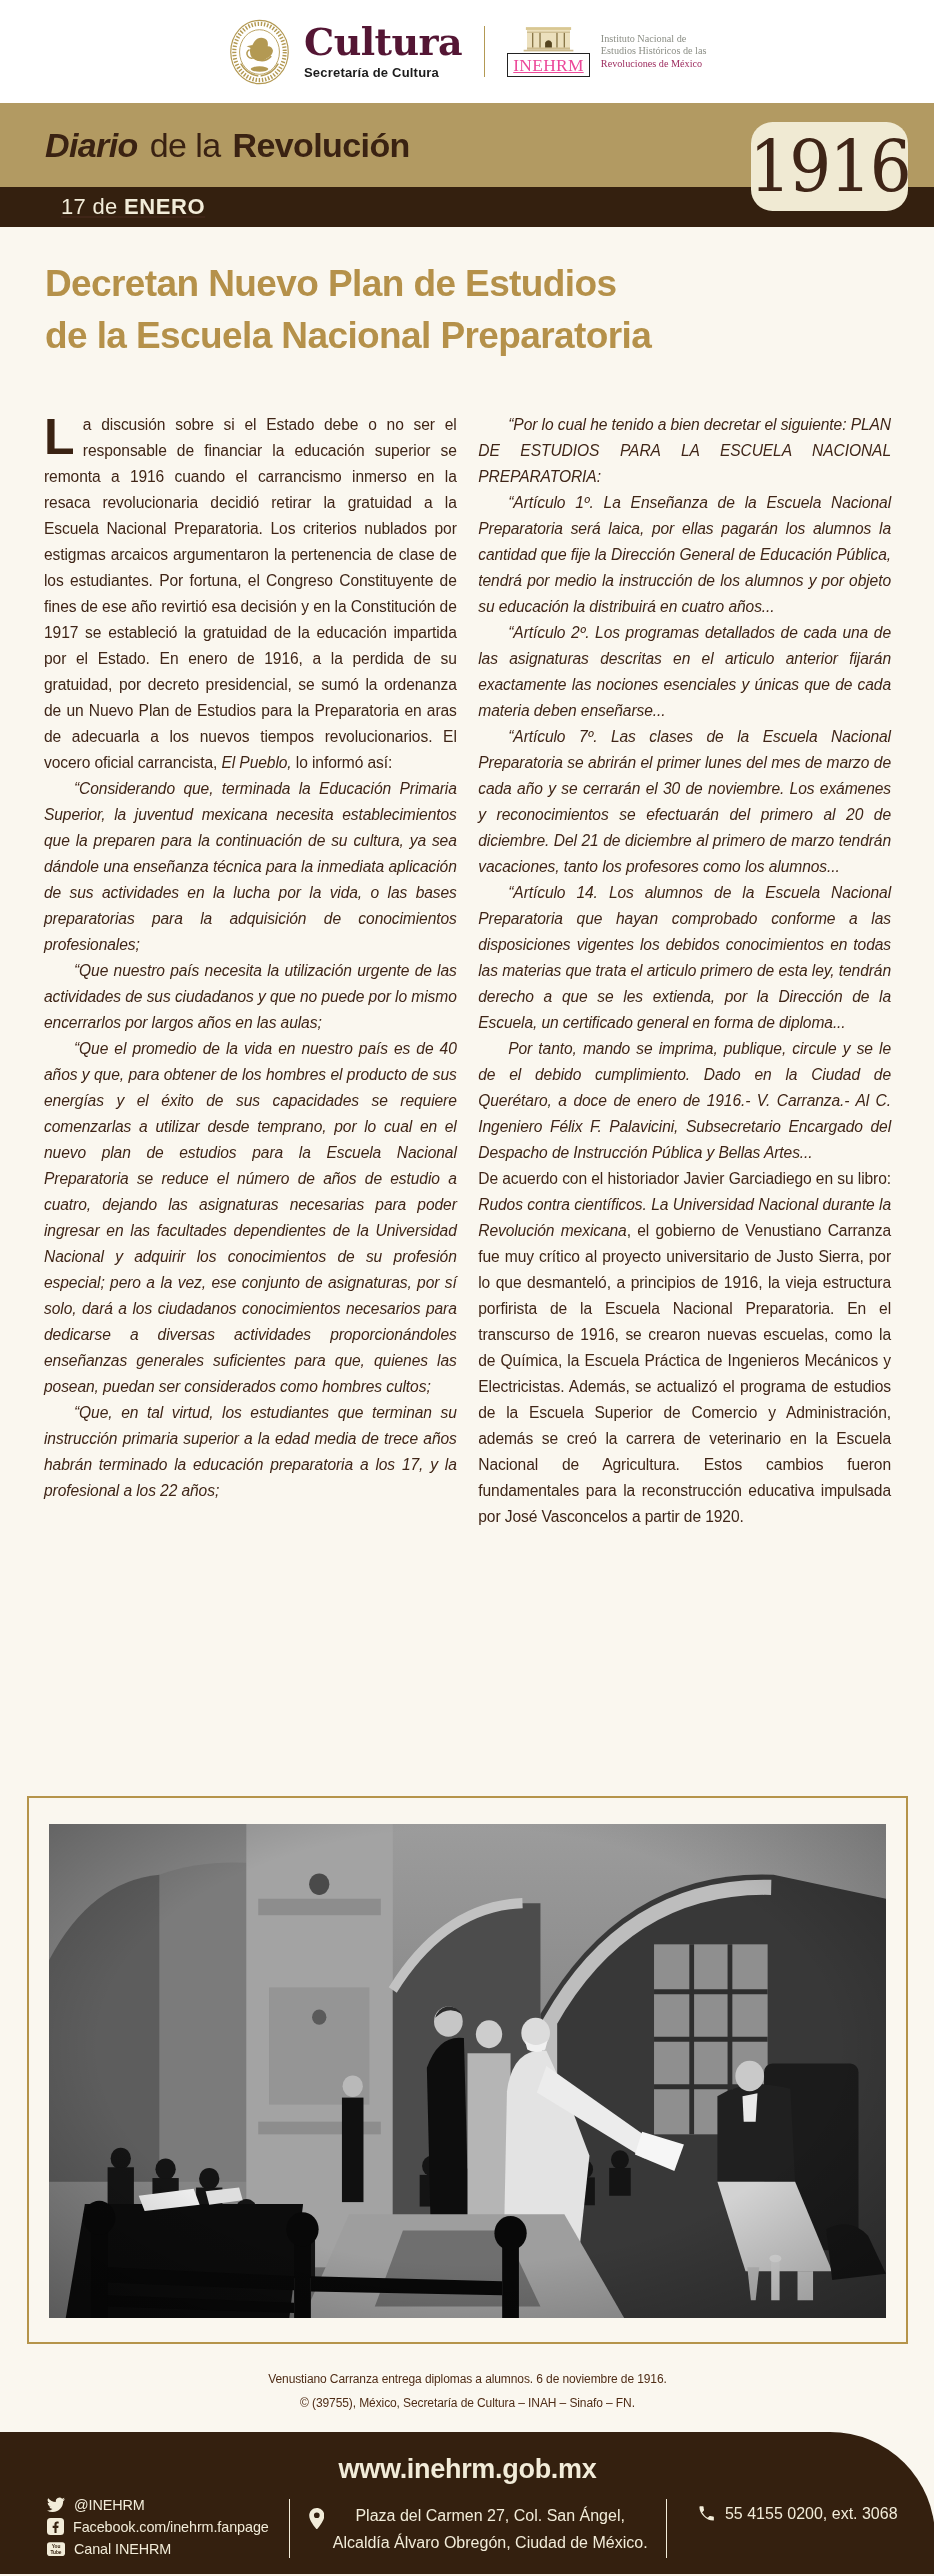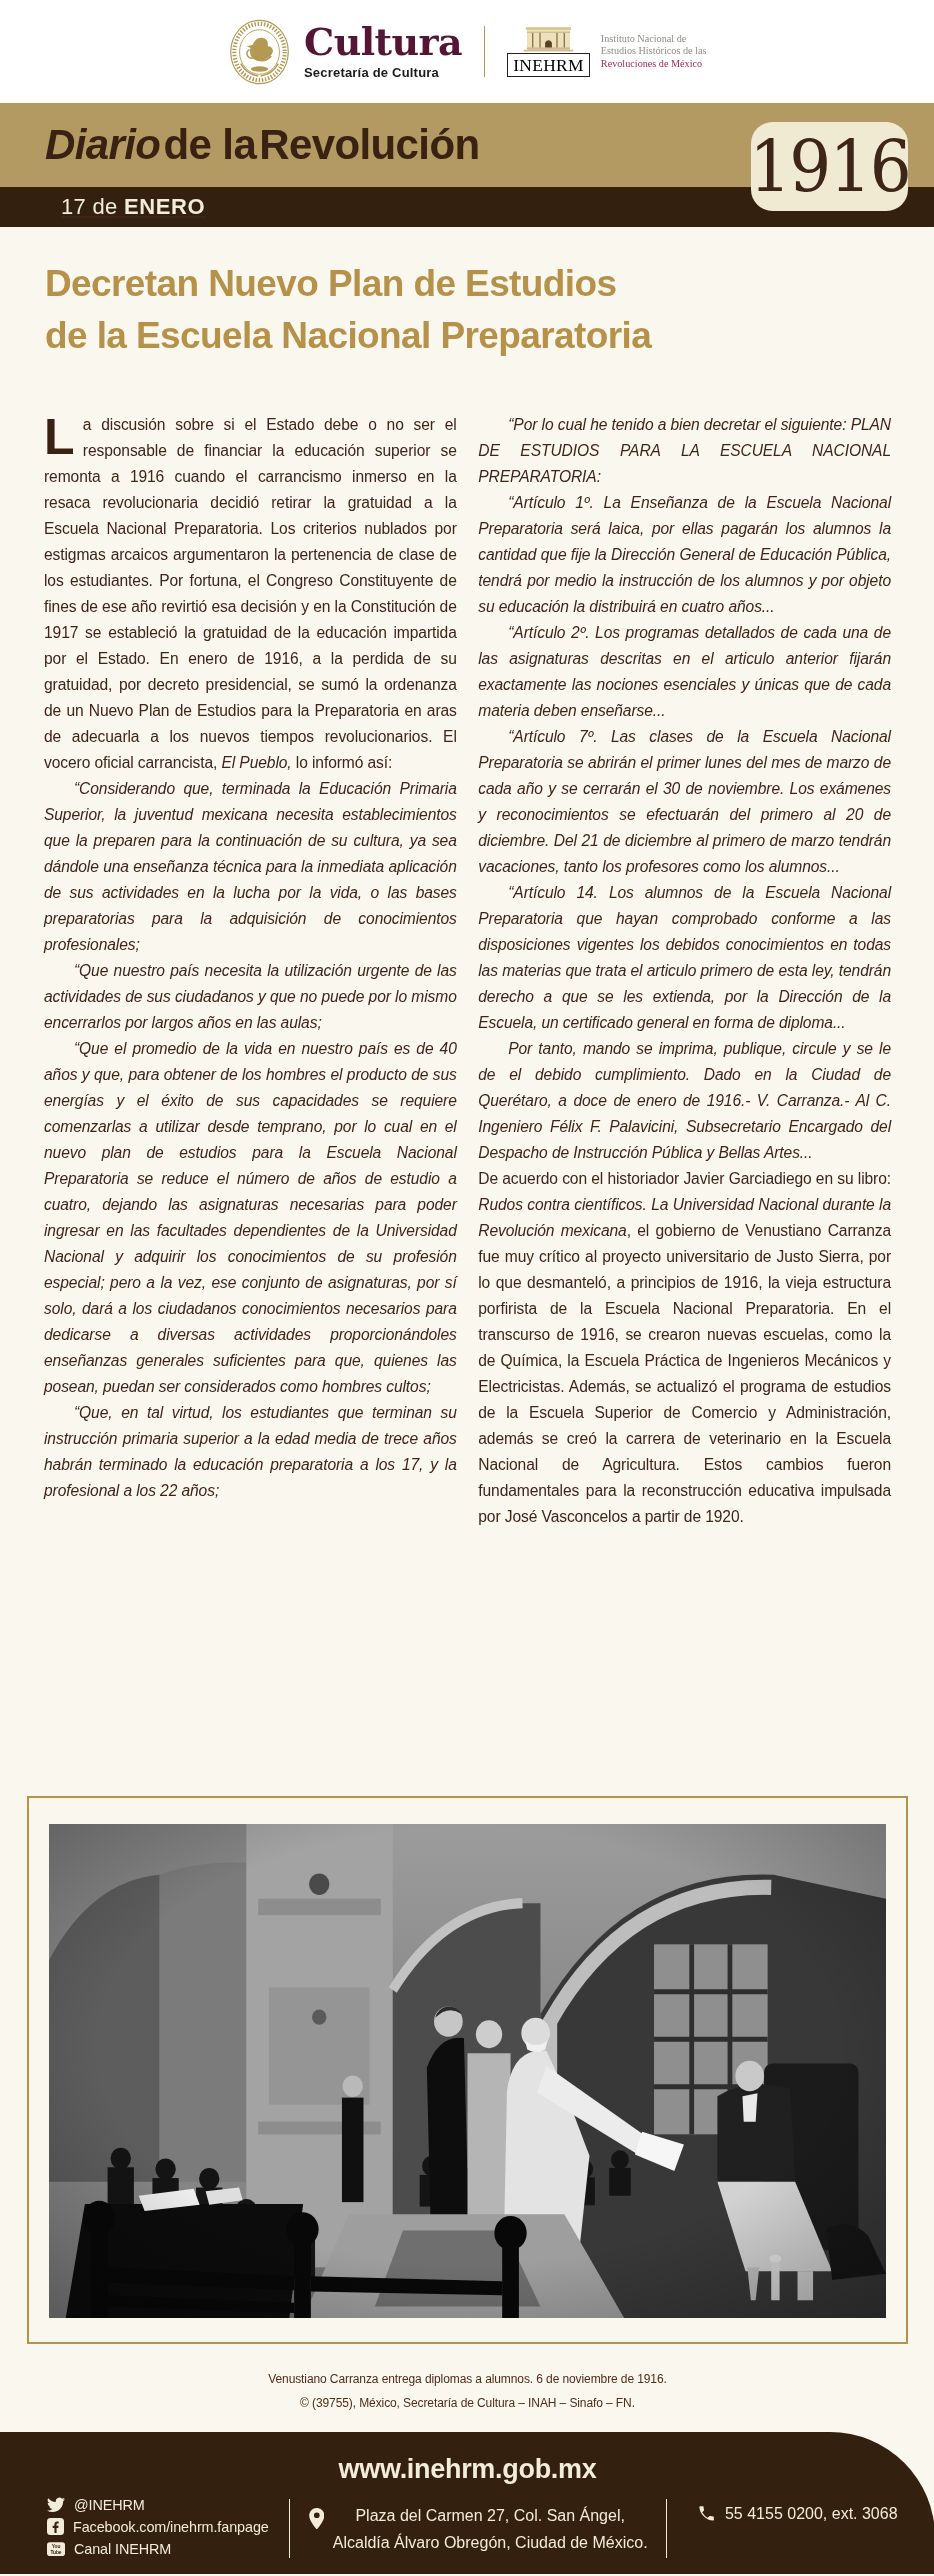--- a/index.html
+++ b/index.html
@@ -9,30 +9,30 @@
   
   .site-header{height:103px;background:#ffffff;display:flex;align-items:center;justify-content:center;gap:14.4px;}
   .seal-wrap svg{width:61px;height:66px;display:block;}
   .brand-block{display:flex;flex-direction:column;align-items:flex-start;}
   .brand-word{font-family:"DejaVu Serif",serif;font-weight:bold;font-size:38px;line-height:1;color:#541634;letter-spacing:-0.6px;}
   .brand-sub{font-size:13px;font-weight:bold;color:#1c1c1c;margin-top:4.2px;letter-spacing:0.2px;}
   .logo-divider{width:1.8px;height:51px;background:#b39953;margin:0 7.2px;}
   .inehrm-block{display:flex;align-items:center;gap:10.8px;}
   .inehrm-left{display:flex;flex-direction:column;align-items:center;}
   .inehrm-left svg{width:57px;height:26px;display:block;margin-bottom:1.8px;}
-  .inehrm-box{border:1.8px solid #222;padding:0.6px 5.4px;font-family:"Liberation Serif",serif;font-size:17.4px;color:#000000;letter-spacing:0.3px;background:#fff;}
+  .inehrm-box{border:1.8px solid #222;padding:0.6px 5.4px;font-family:"Liberation Serif",serif;font-size:17.4px;color:#ec4899;letter-spacing:0.3px;background:#fff;text-decoration:underline;}
   .institute-lines{font-family:"Liberation Serif",serif;font-size:10.2px;line-height:12.6px;color:#8b8e85;}
   .institute-lines .maroon{color:#9c2a5d;}
 
   
   .masthead{position:relative;}
   .band-tan{height:84px;background:#b29a62;display:flex;align-items:center;padding-left:45px;}
-  .mh{color:#3a2212;font-size:42px;letter-spacing:-0.6px;}
+  .mh{color:#3a2212;font-size:34px;letter-spacing:-0.6px;}
   .mh-italic{font-style:italic;font-weight:bold;}
-  .mh-mid{font-weight:bold;margin:0 3px;}
+  .mh-mid{font-weight:normal;margin:0 12px;}
   .mh-bold{font-weight:bold;}
   .band-dark{height:40px;background:#34200f;display:flex;align-items:center;padding-left:61px;text-decoration:underline;}
   .date-line{color:#f2ecd9;font-size:22px;letter-spacing:0.3px;}
   .date-line .month{font-weight:bold;letter-spacing:0.6px;}
   .year-badge{position:absolute;top:19px;right:27px;width:157px;height:89px;background:#f0ead3;border-radius:21.5px;
               display:flex;align-items:center;justify-content:center;
               font-family:"DejaVu Serif",serif;font-size:66px;color:#3f2517;letter-spacing:-1.8px;
               transform-origin:center;margin-left:45px;}
   .year-badge span{transform:scaleY(1.08);display:inline-block;}
 

